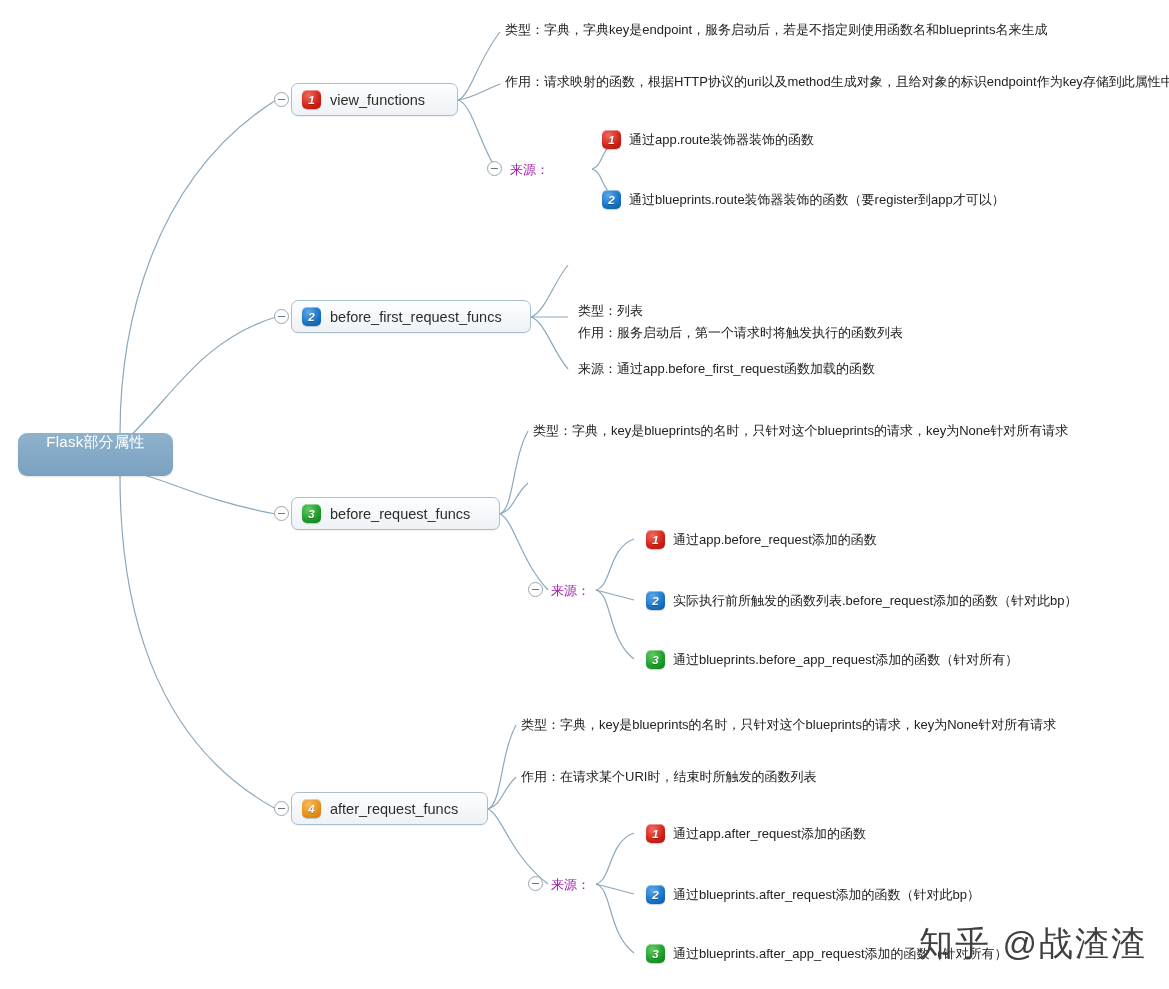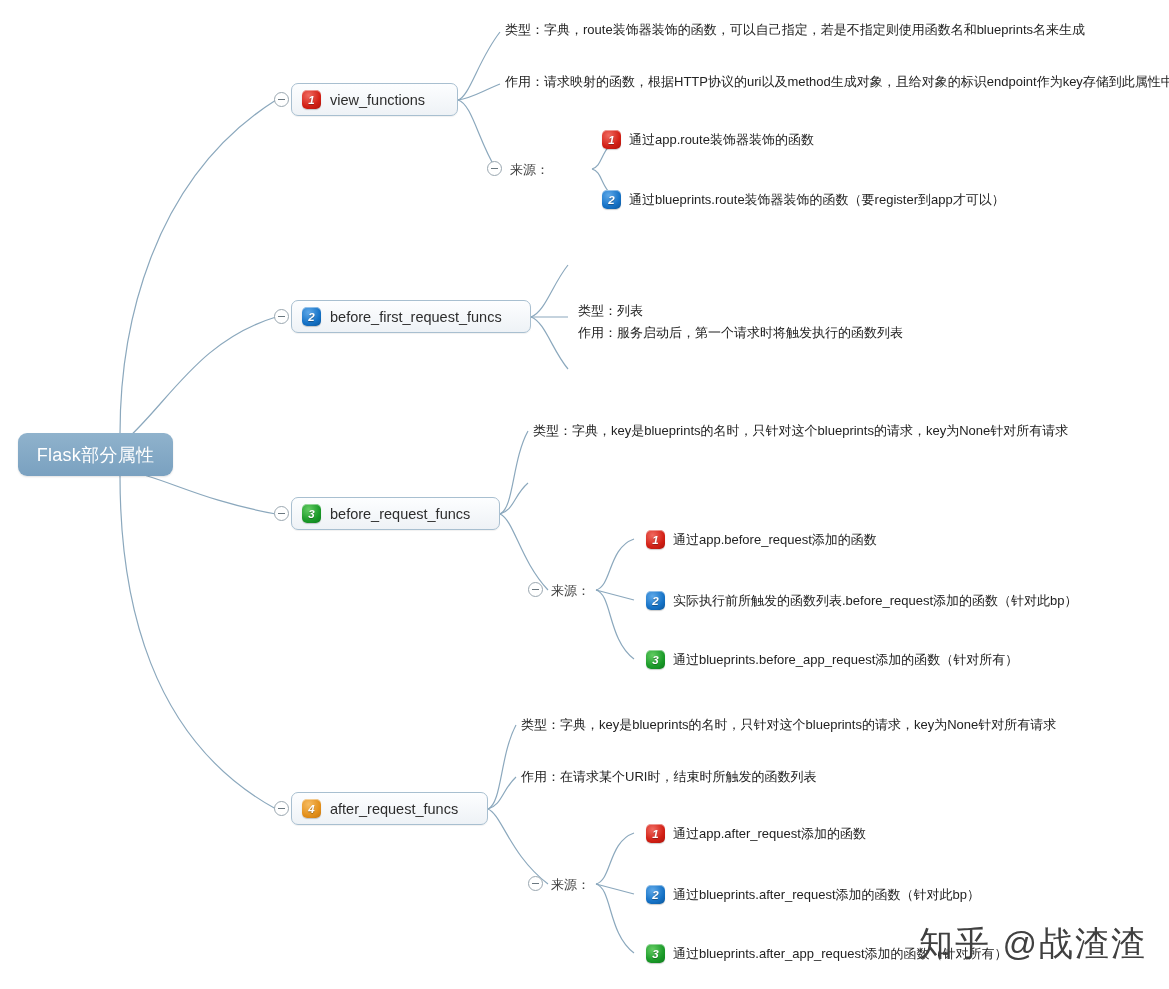--- a/index.html
+++ b/index.html
@@ -14,23 +14,23 @@
   #canvas{position:absolute;left:0;top:0;width:1169px;height:989px;}
   svg#links{position:absolute;left:0;top:0;width:1169px;height:989px;pointer-events:none;}
 
   
   .root-node{
     position:absolute;
     background:#7fa6c4;
     background:linear-gradient(180deg,#8fb2cc 0%,#7aa1c0 100%);
     border-radius:9px;
     color:#ffffff;
-    font-size:18px;
+    font-size:15px;
     letter-spacing:.3px;
-    display:flex;align-items:center;justify-content:center;
+    display:flex;justify-content:center;
     box-shadow:0 1px 2px rgba(0,0,0,.12);
   }
 
   
   .node-box{
     position:absolute;
     background:linear-gradient(180deg,#fdfeff 0%,#eef2f6 100%);
     border:1px solid #a8bfd0;
     border-radius:7px;
     display:flex;align-items:center;
@@ -88,21 +88,21 @@
     position:absolute;
     left:3px;top:6px;
     width:7px;height:1px;
     background:#6b7880;
   }
 
   
   .src-label{
     position:absolute;
     font-size:13px;
-    color:#404040;
+    color:#a21caf;
     white-space:nowrap;
   }
 
   
   .watermark{
     position:absolute;
     right:22px;bottom:22px;
     font-size:34px;
     color:#404040;
     letter-spacing:2px;
@@ -154,41 +154,42 @@
 
   <div class="root-node" style="left:18px;top:433px;width:155px;height:43px;">
     <span>Flask部分属性</span>
   </div>
 
   <div class="toggle" style="left:274px;top:92px;"></div>
   <div class="node-box" style="left:291px;top:83px;width:167px;">
     <span class="badge red">1</span>
     <span class="label">view_functions</span>
   </div>
-  <div class="leaf" style="left:505px;top:22px;">类型：字典，route装饰器装饰的函数，可以自己指定，若是不指定则使用函数名和blueprints名来生成</div>
+  <div class="leaf" style="left:505px;top:22px;">类型：字典，字典key是endpoint，服务启动后，若是不指定则使用函数名和blueprints名来生成</div>
   <div class="leaf" style="left:505px;top:74px;">作用：请求映射的函数，根据HTTP协议的uri以及method生成对象，且给对象的标识endpoint作为key存储到此属性中</div>
 
   <div class="toggle" style="left:487px;top:161px;"></div>
   <div class="src-label" style="left:510px;top:161px;">来源：</div>
   <div class="leaf with-badge" style="left:602px;top:130px;">
     <span class="badge red">1</span>
     <span class="txt">通过app.route装饰器装饰的函数</span>
   </div>
   <div class="leaf with-badge" style="left:602px;top:190px;">
     <span class="badge blue">2</span>
     <span class="txt">通过blueprints.route装饰器装饰的函数（要register到app才可以）</span>
   </div>
 
   <div class="toggle" style="left:274px;top:309px;"></div>
   <div class="node-box" style="left:291px;top:300px;width:240px;">
     <span class="badge blue">2</span>
     <span class="label">before_first_request_funcs</span>
   </div>
   <div class="leaf" style="left:578px;top:257px;margin-top:46px;">类型：列表</div>
   <div class="leaf" style="left:578px;top:325px;">作用：服务启动后，第一个请求时将触发执行的函数列表</div>
+  <div class="leaf" style="left:578px;top:361px;">来源：通过app.before_first_request函数加载的函数</div>
 
   <div class="toggle" style="left:274px;top:506px;"></div>
   <div class="node-box" style="left:291px;top:497px;width:209px;">
     <span class="badge green">3</span>
     <span class="label">before_request_funcs</span>
   </div>
   <div class="leaf" style="left:533px;top:423px;">类型：字典，key是blueprints的名时，只针对这个blueprints的请求，key为None针对所有请求</div>
 
   <div class="toggle" style="left:528px;top:582px;"></div>
   <div class="src-label" style="left:551px;top:582px;">来源：</div>

